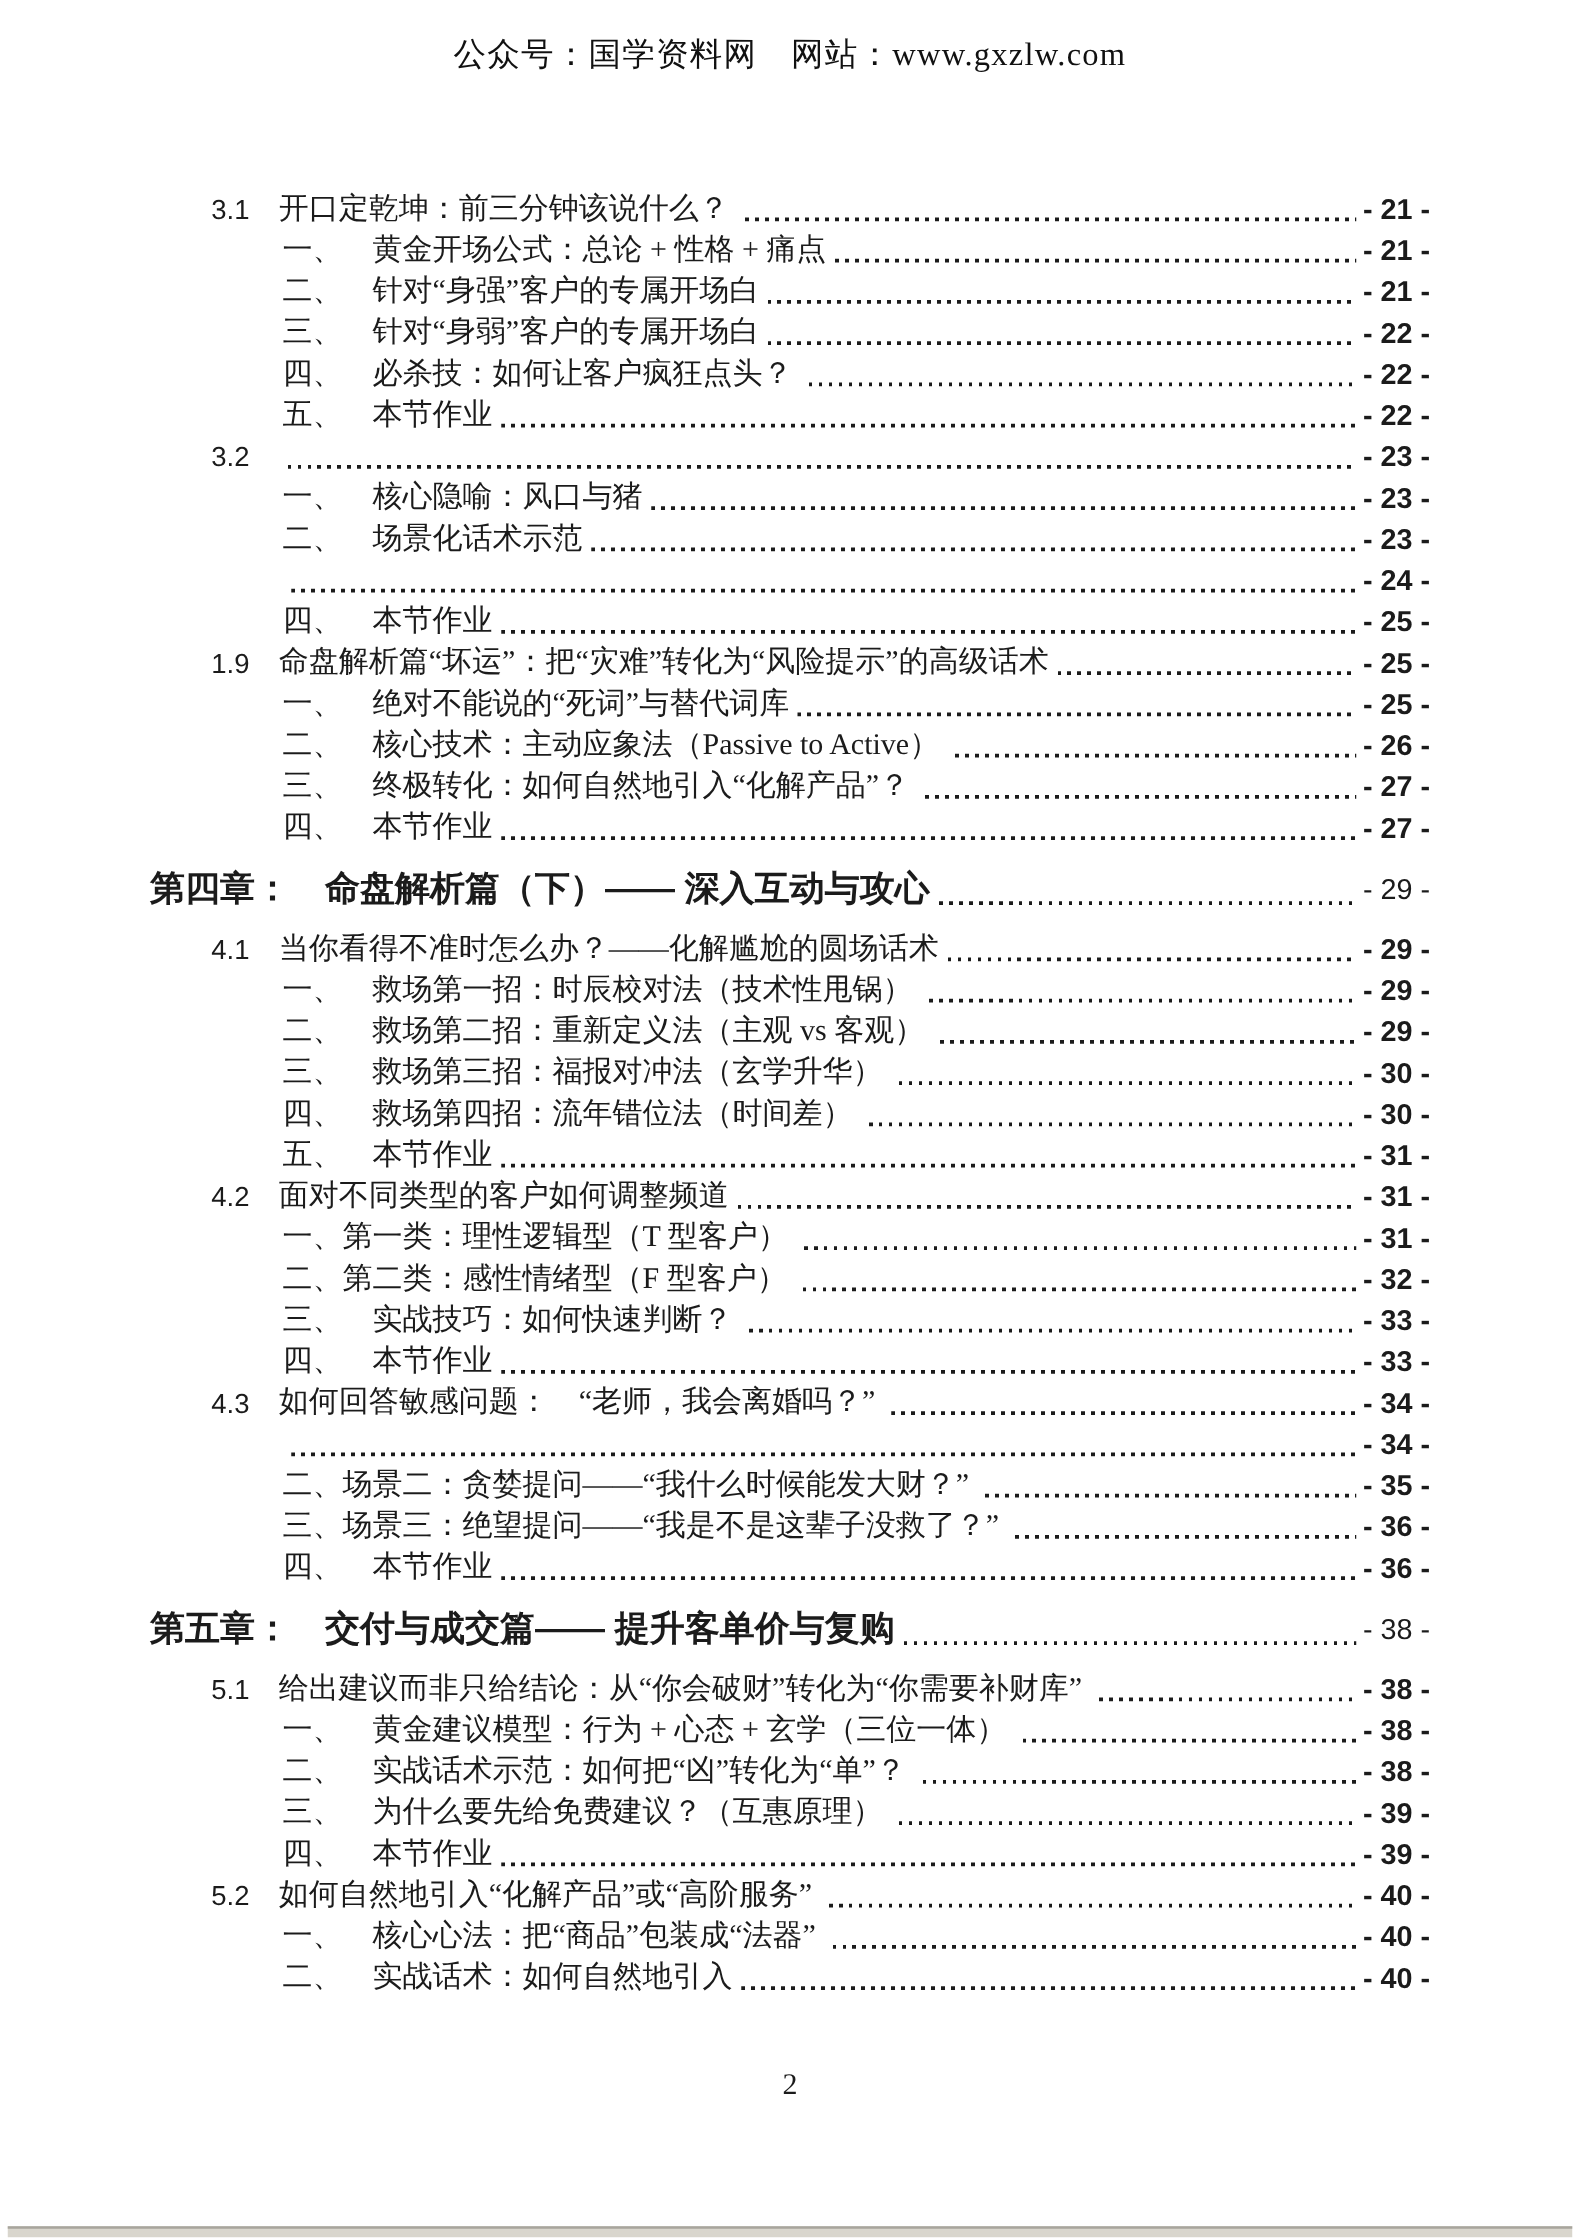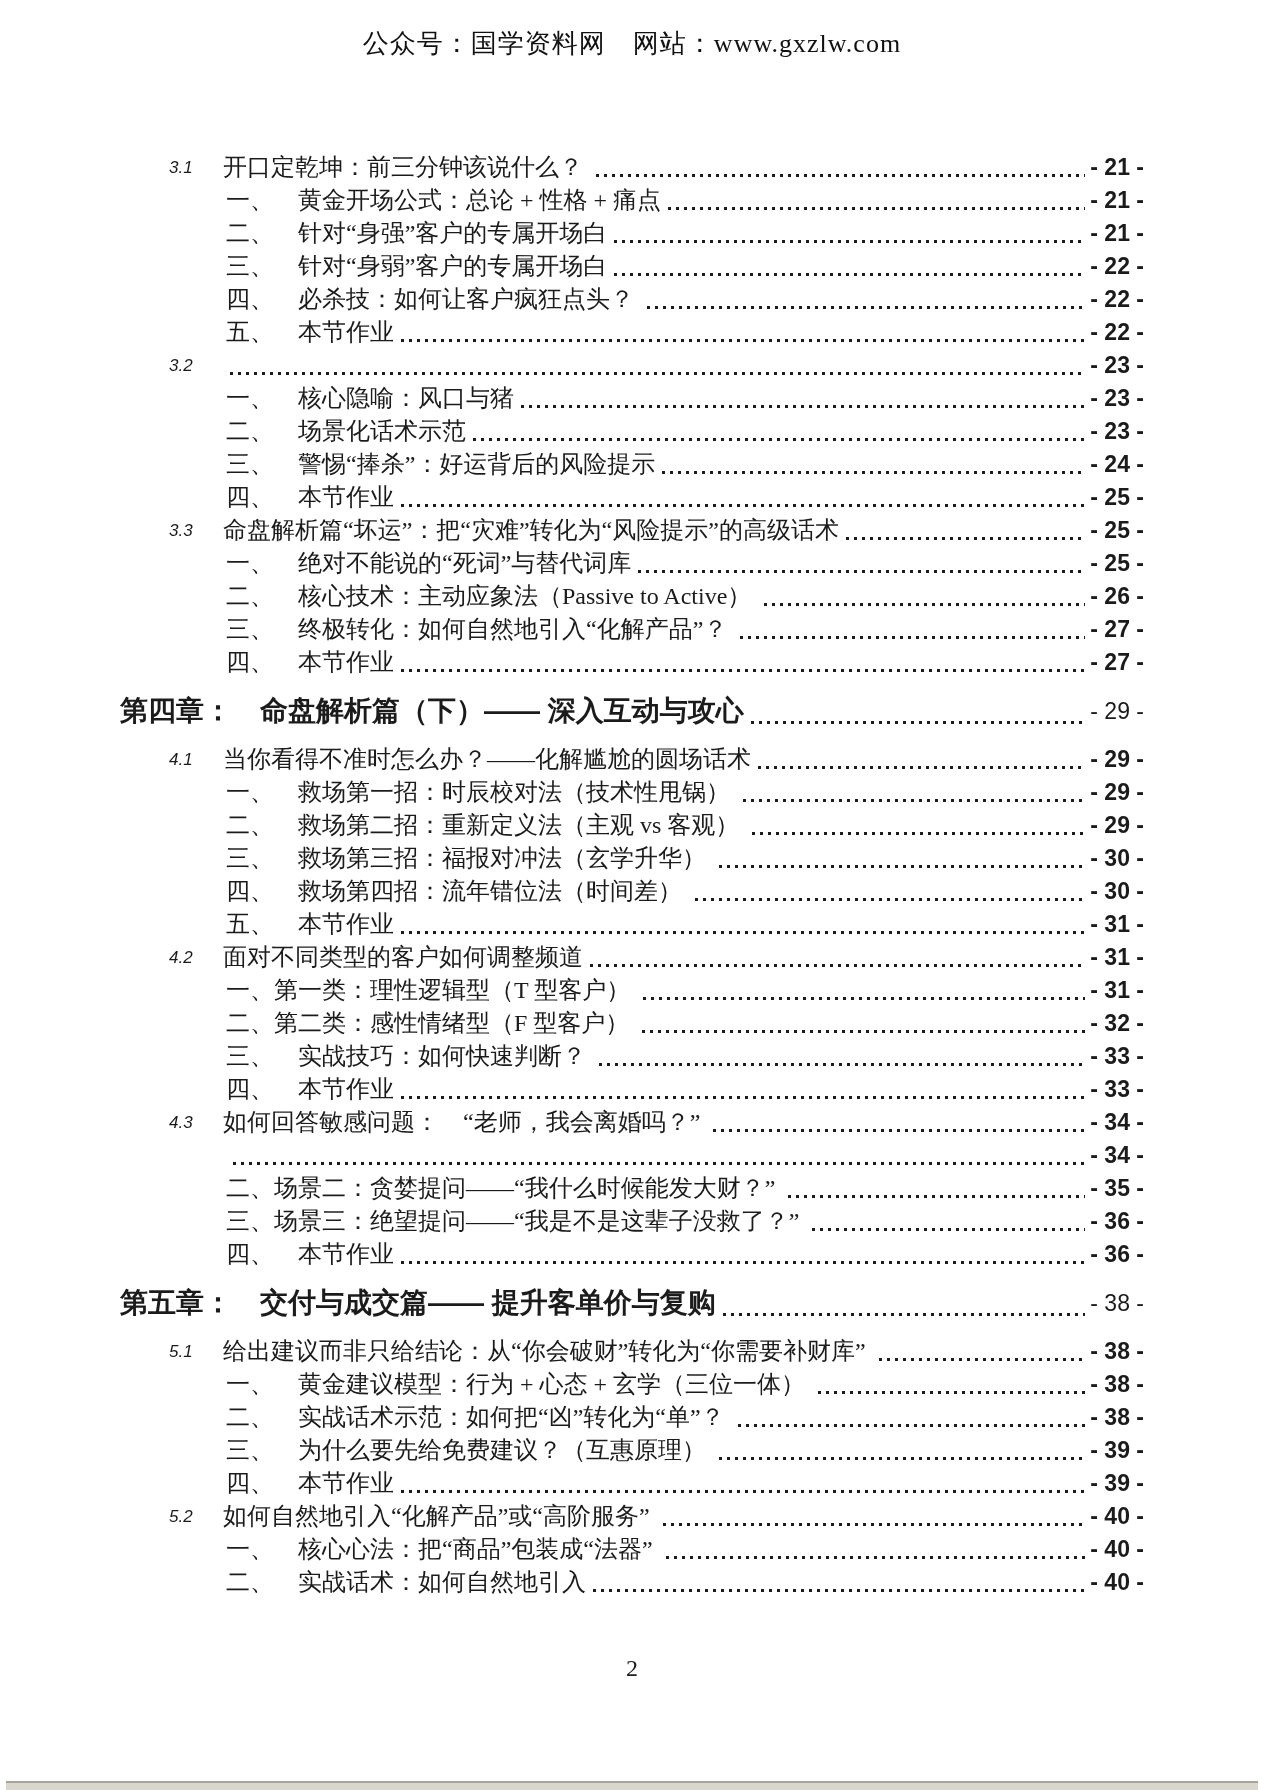--- a/index.html
+++ b/index.html
@@ -26,25 +26,24 @@
   }
   .toc-line {
     display:flex;
     align-items:flex-end;
     line-height:33px;
     font-size:24px;
     white-space:nowrap;
   }
   .toc-line .num {
     font-family:"Liberation Sans","DejaVu Sans",sans-serif;
-    font-size:17px;
+    font-size:22px;
     display:inline-block;
     min-width:40px;
     margin-right:14px;
-    font-style:italic;
   }
   .toc-line .title { white-space:pre; }
   .toc-line .leader {
     flex:1 1 auto;
     height:3px;
     margin:0 5px 7px 7px;
     background-image:repeating-linear-gradient(to right,#1b1b1b 0 3px,transparent 3px 8px);
   }
   .toc-line .pageno {
     font-family:"Liberation Sans","DejaVu Sans",sans-serif;
@@ -127,31 +126,30 @@
         <span class="title">一、　核心隐喻：风口与猪</span>
         <span class="leader"></span>
         <span class="pageno">- 23 -</span>
       </div>
       <div class="toc-line sub">
         <span class="title">二、　场景化话术示范</span>
         <span class="leader"></span>
         <span class="pageno">- 23 -</span>
       </div>
       <div class="toc-line sub">
-        <span class="title">三、　警惕“捧杀”：好运背后的风险提示</span>
         <span class="leader"></span>
         <span class="pageno">- 24 -</span>
       </div>
       <div class="toc-line sub">
         <span class="title">四、　本节作业</span>
         <span class="leader"></span>
         <span class="pageno">- 25 -</span>
       </div>
       <div class="toc-line section">
-        <span class="num">3.3</span>
+        <span class="num">1.9</span>
         <span class="title">命盘解析篇“坏运”：把“灾难”转化为“风险提示”的高级话术</span>
         <span class="leader"></span>
         <span class="pageno">- 25 -</span>
       </div>
       <div class="toc-line sub">
         <span class="title">一、　绝对不能说的“死词”与替代词库</span>
         <span class="leader"></span>
         <span class="pageno">- 25 -</span>
       </div>
       <div class="toc-line sub">

